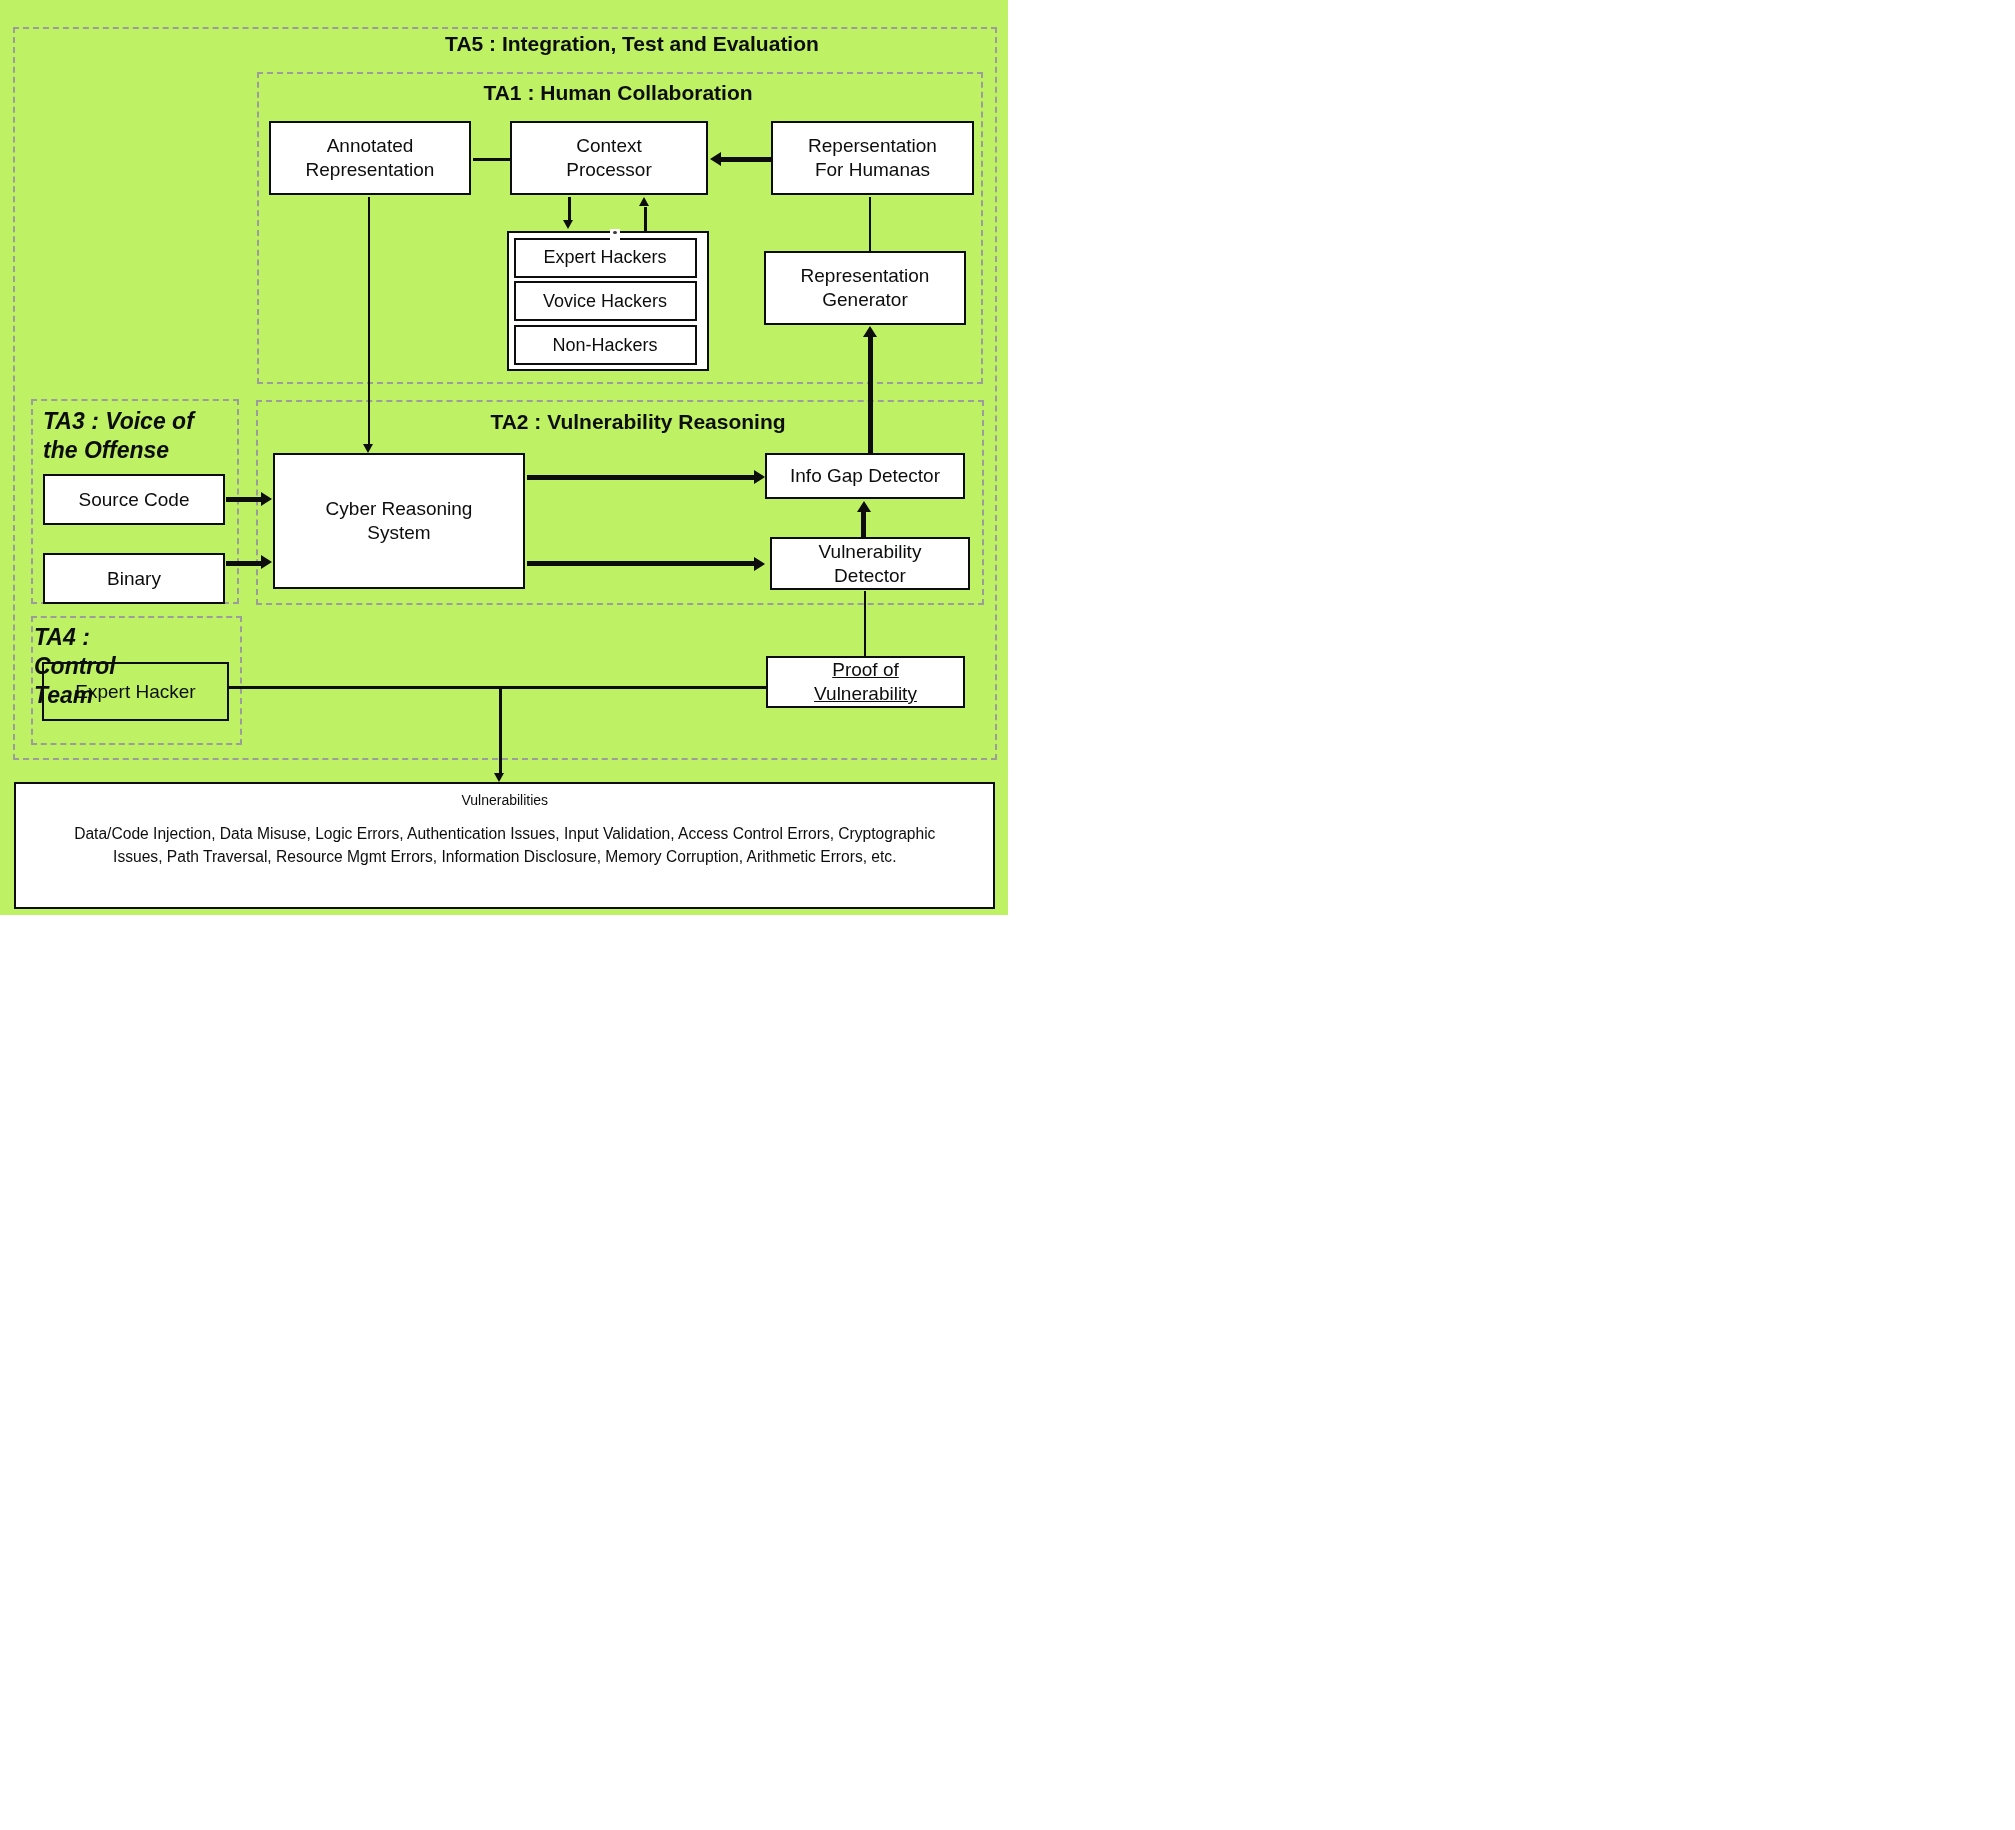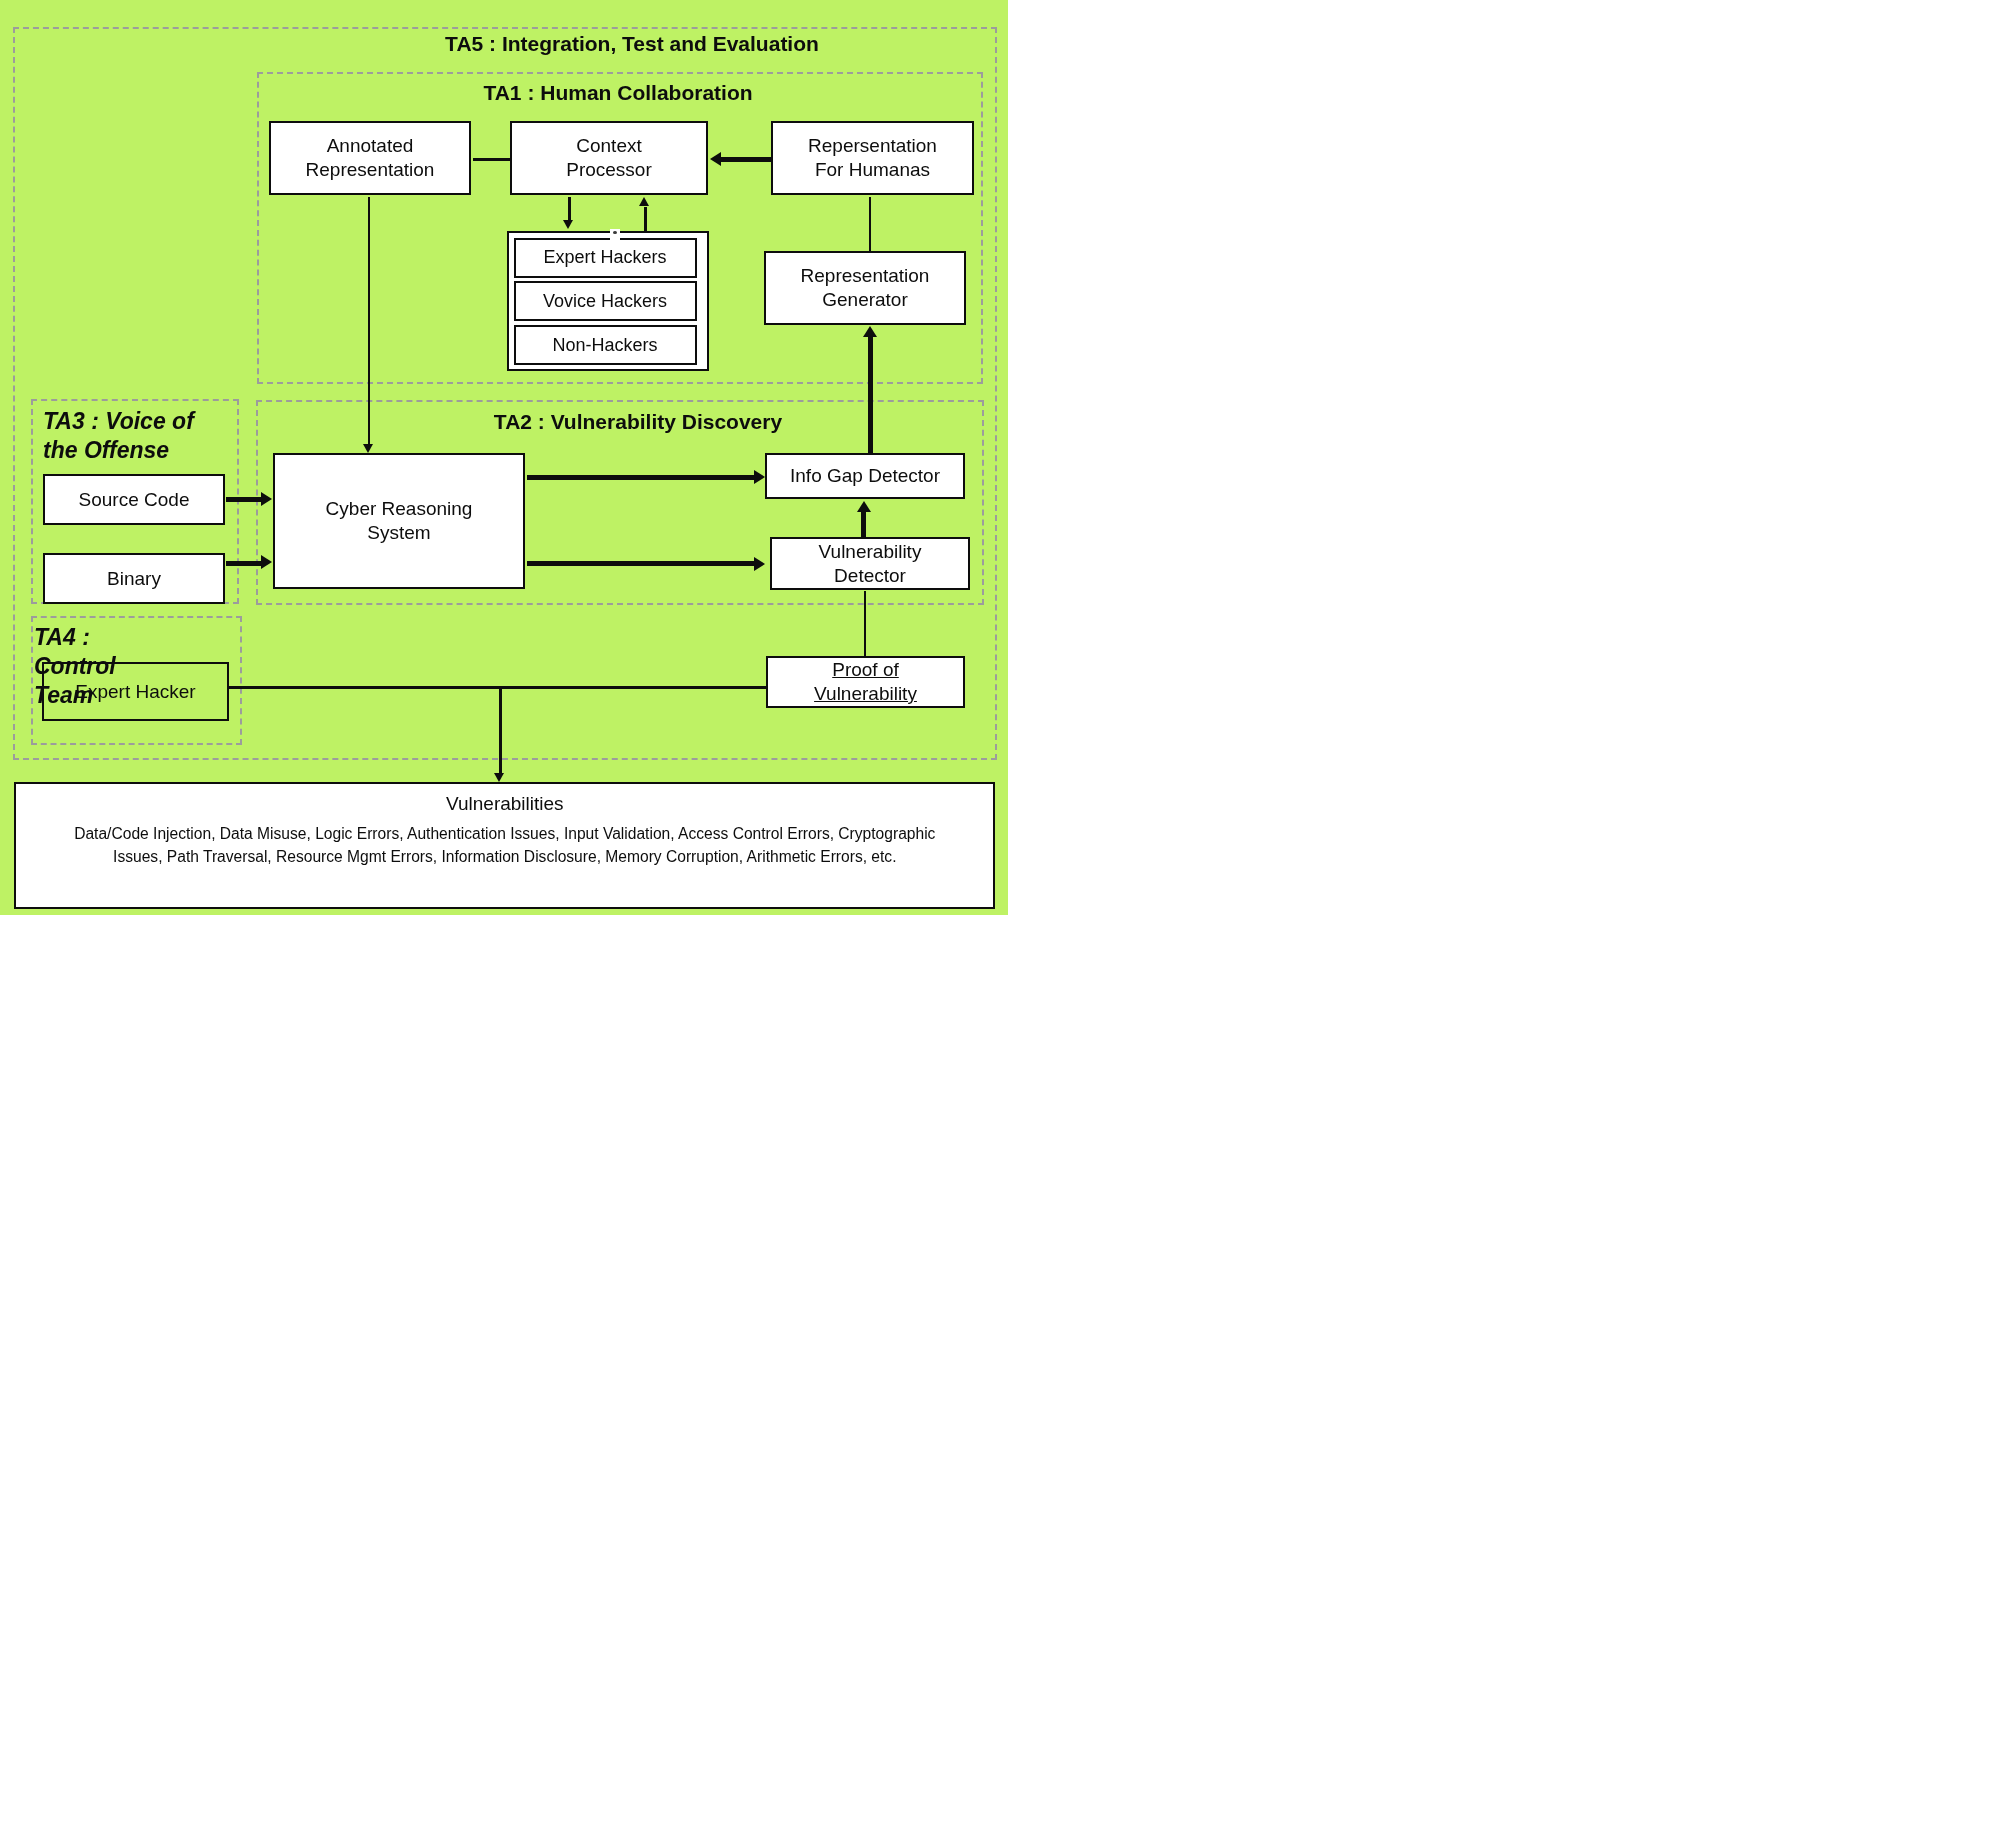--- a/index.html
+++ b/index.html
@@ -14,40 +14,40 @@
   .title{position:absolute;font-weight:bold;font-size:21px;line-height:1.25;}
   .title.center{text-align:center;}
   .title.small{font-size:23px;font-style:italic;}
   .hline,.vline{position:absolute;background:#0d0d0d;}
   .arr{position:absolute;width:0;height:0;}
   .arr.right{border-top:7.2px solid transparent;border-bottom:7.2px solid transparent;border-left:11px solid #0d0d0d;}
   .arr.left{border-top:7.2px solid transparent;border-bottom:7.2px solid transparent;border-right:11px solid #0d0d0d;}
   .arr.up{border-left:7.2px solid transparent;border-right:7.2px solid transparent;border-bottom:11px solid #0d0d0d;}
   .arr.thinup{border-left:5.2px solid transparent;border-right:5.2px solid transparent;border-bottom:9px solid #0d0d0d;}
   .arr.thindown{border-left:5.2px solid transparent;border-right:5.2px solid transparent;border-top:9px solid #0d0d0d;}
-  .vbox-title{position:absolute;left:0;right:0;top:7.8px;text-align:center;font-size:19px;}
+  .vbox-title{position:absolute;left:0;right:0;top:7.8px;text-align:center;font-size:14px;}
   .vbox-body{position:absolute;left:50%;transform:translateX(-50%);top:38px;width:913px;
              text-align:center;font-size:15.6px;line-height:1.5;}
   .gapmark{position:absolute;background:#ffffff;}
   .gapdot{position:absolute;background:#3a3a3a;border-radius:50%;}
 </style>
 </head>
 <body>
 
 <div class="canvas">
 
   <div class="dashed" style="left:13px;top:27px;width:980px;height:729px;"></div>
   <div class="dashed" style="left:257px;top:72px;width:722px;height:308px;"></div>
   <div class="dashed" style="left:256px;top:400px;width:724px;height:201px;"></div>
   <div class="dashed" style="left:31px;top:399px;width:204px;height:201px;"></div>
   <div class="dashed" style="left:31px;top:616px;width:207px;height:125px;"></div>
 
   <div class="title center" style="left:271px;top:31px;width:722px;">TA5 : Integration, Test and Evaluation</div>
   <div class="title center" style="left:257px;top:80px;width:722px;">TA1 : Human Collaboration</div>
-  <div class="title center" style="left:293px;top:409px;width:690px;">TA2 : Vulnerability Discovery</div>
+  <div class="title center" style="left:293px;top:409px;width:690px;">TA2 : Vulnerability Reasoning</div>
   <div class="title small" style="left:43px;top:407px;width:156px;">TA3 : Voice of the Offense</div>
   <div class="title small" style="left:34px;top:623px;width:143px;">TA4 : Control Team</div>
 
   <div class="hline" style="left:473px;top:158px;width:38px;height:2.6px;"></div>
 
   <div class="hline" style="left:721px;top:157px;width:50px;height:4.6px;"></div>
   <div class="arr left" style="left:710px;top:152px;"></div>
 
   <div class="vline" style="left:568px;top:197px;width:2.6px;height:25px;"></div>
   <div class="arr thindown" style="left:563px;top:220px;"></div>

